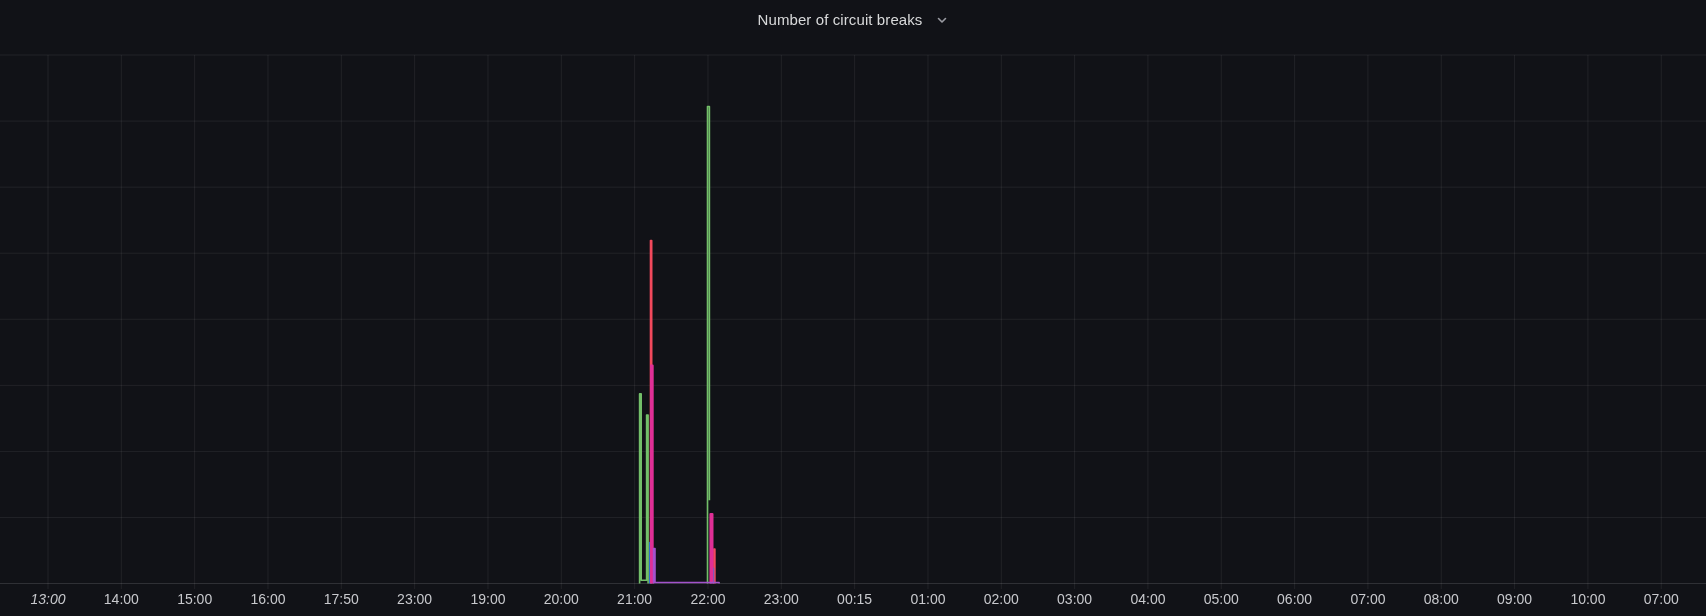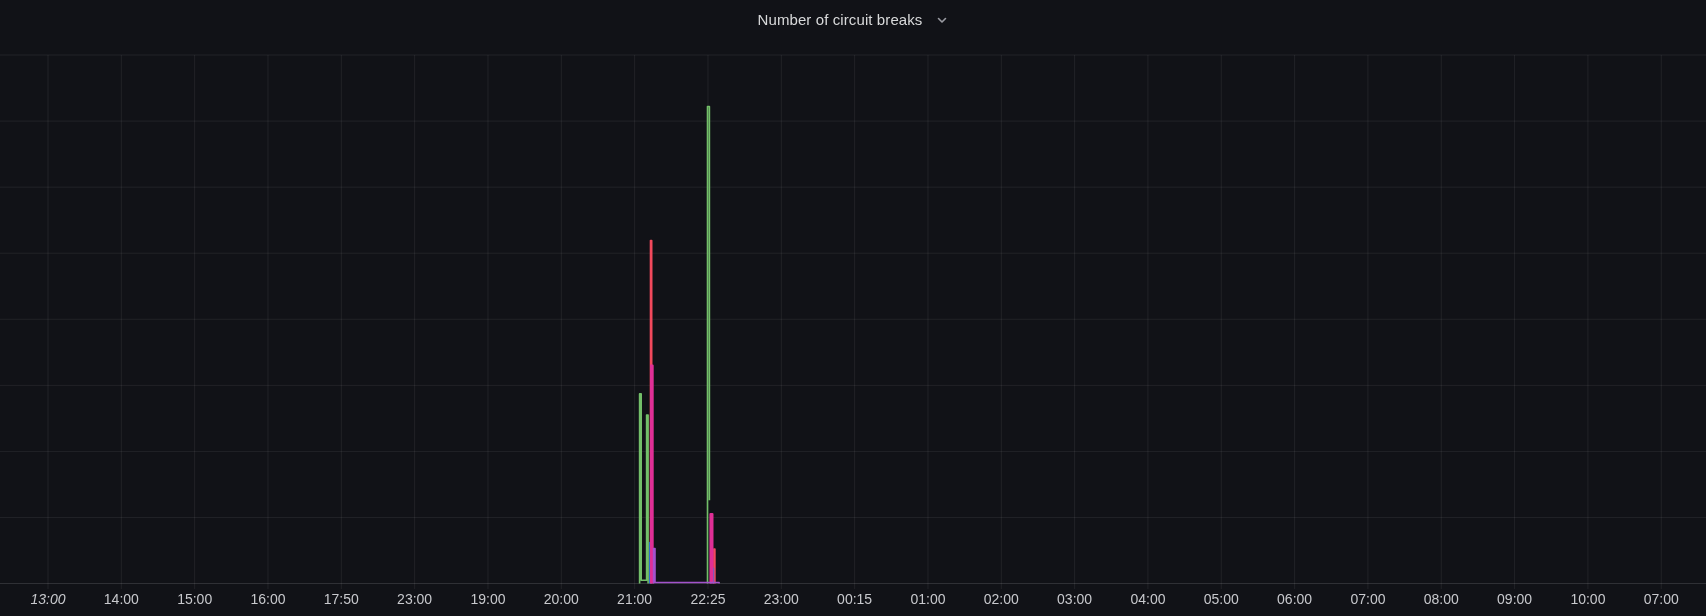--- a/index.html
+++ b/index.html
@@ -132,21 +132,21 @@
   <div id="x-axis">
       <span class="x-tick-label" style="left: 48px; font-style: italic;">13:00</span>
       <span class="x-tick-label" style="left: 121.33px;">14:00</span>
       <span class="x-tick-label" style="left: 194.66px;">15:00</span>
       <span class="x-tick-label" style="left: 267.99px;">16:00</span>
       <span class="x-tick-label" style="left: 341.32px;">17:50</span>
       <span class="x-tick-label" style="left: 414.65px;">23:00</span>
       <span class="x-tick-label" style="left: 487.98px;">19:00</span>
       <span class="x-tick-label" style="left: 561.31px;">20:00</span>
       <span class="x-tick-label" style="left: 634.64px;">21:00</span>
-      <span class="x-tick-label" style="left: 707.97px;">22:25</span>
+      <span class="x-tick-label" style="left: 707.97px;">22:00</span>
       <span class="x-tick-label" style="left: 781.3px;">23:00</span>
       <span class="x-tick-label" style="left: 854.63px;">00:15</span>
       <span class="x-tick-label" style="left: 927.96px;">01:00</span>
       <span class="x-tick-label" style="left: 1001.29px;">02:00</span>
       <span class="x-tick-label" style="left: 1074.62px;">03:00</span>
       <span class="x-tick-label" style="left: 1147.95px;">04:00</span>
       <span class="x-tick-label" style="left: 1221.28px;">05:00</span>
       <span class="x-tick-label" style="left: 1294.61px;">06:00</span>
       <span class="x-tick-label" style="left: 1367.94px;">07:00</span>
       <span class="x-tick-label" style="left: 1441.27px;">08:00</span>

